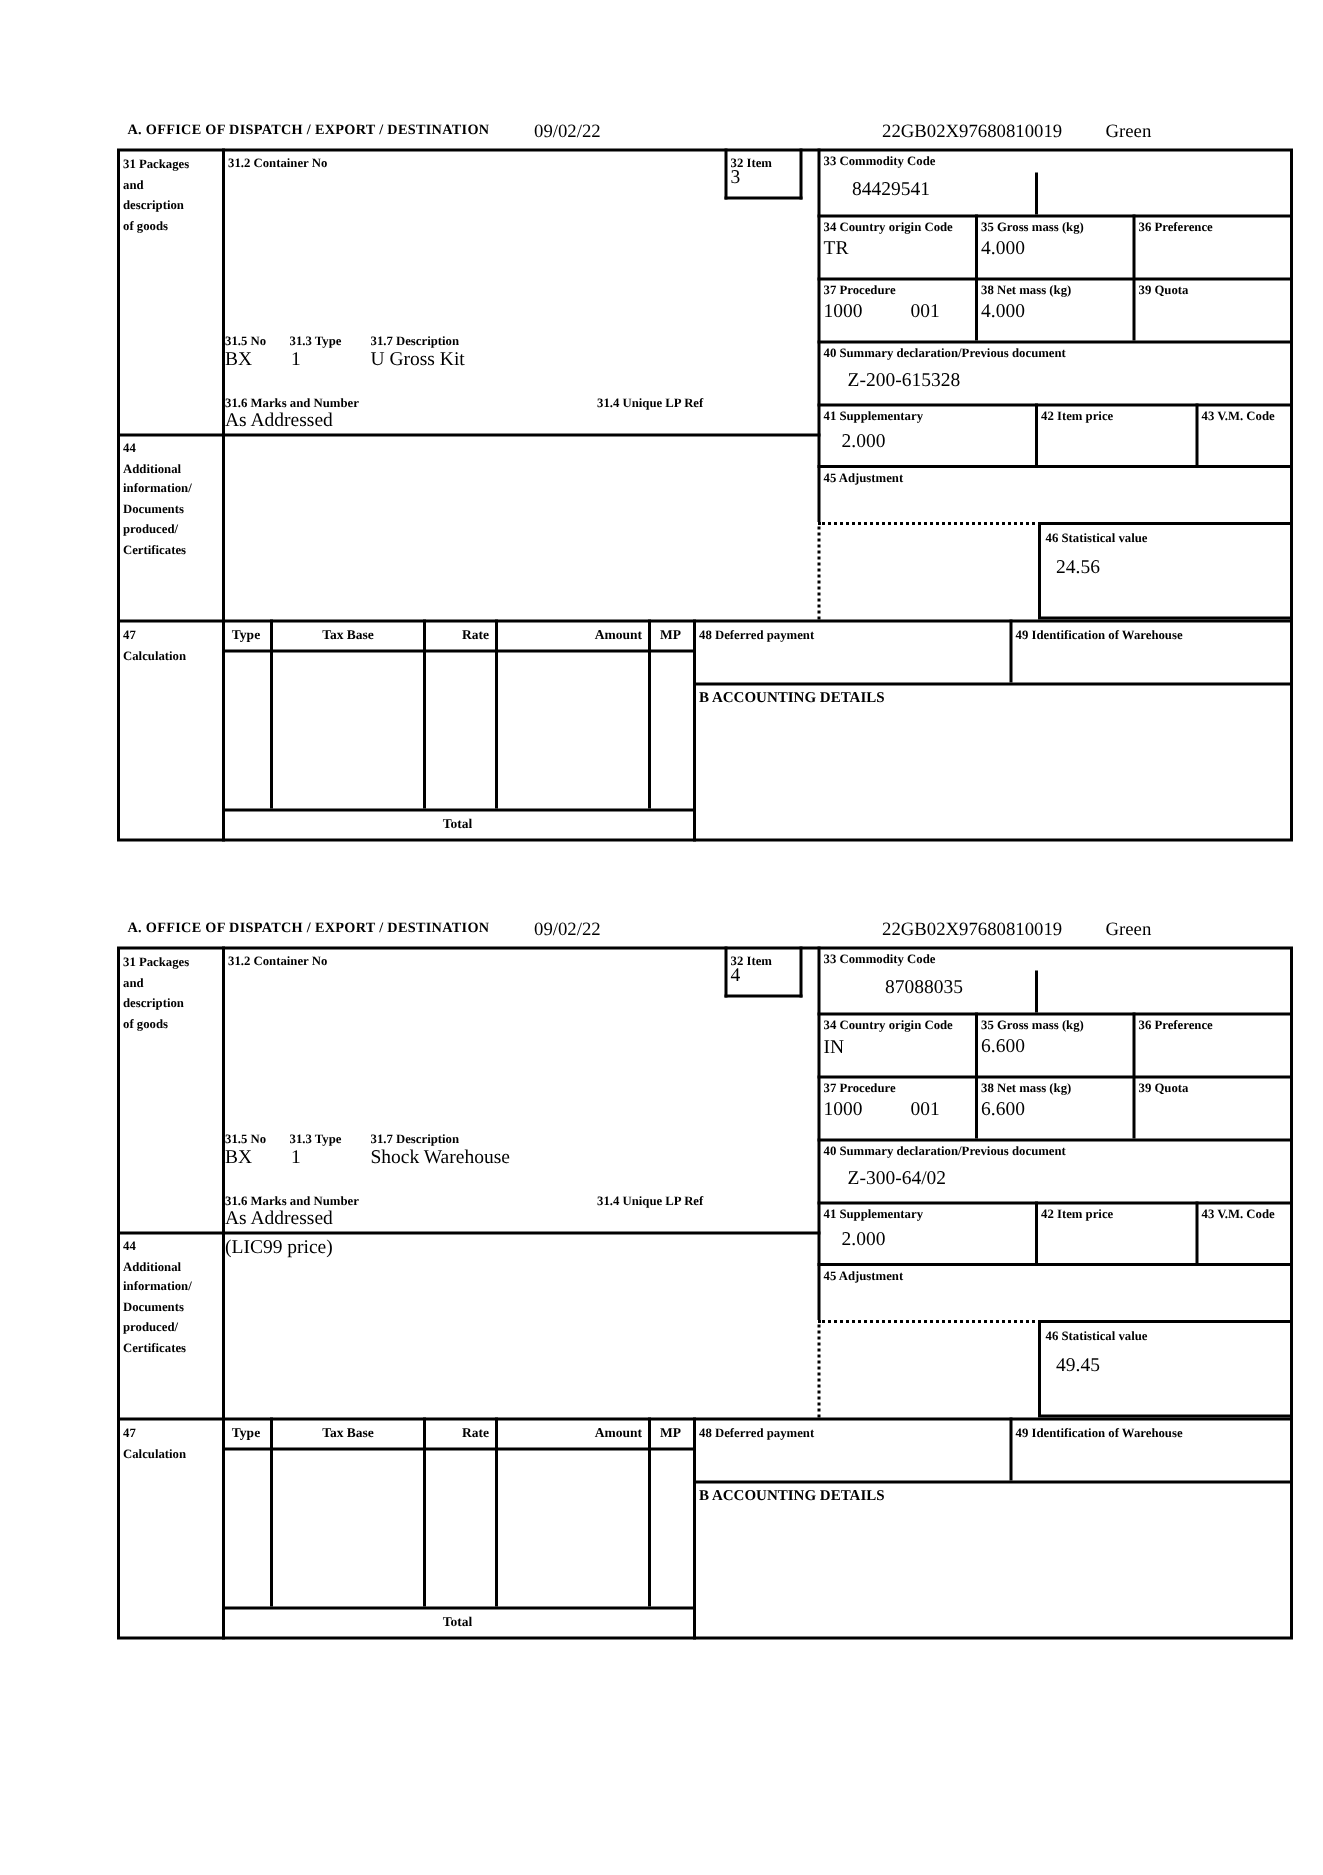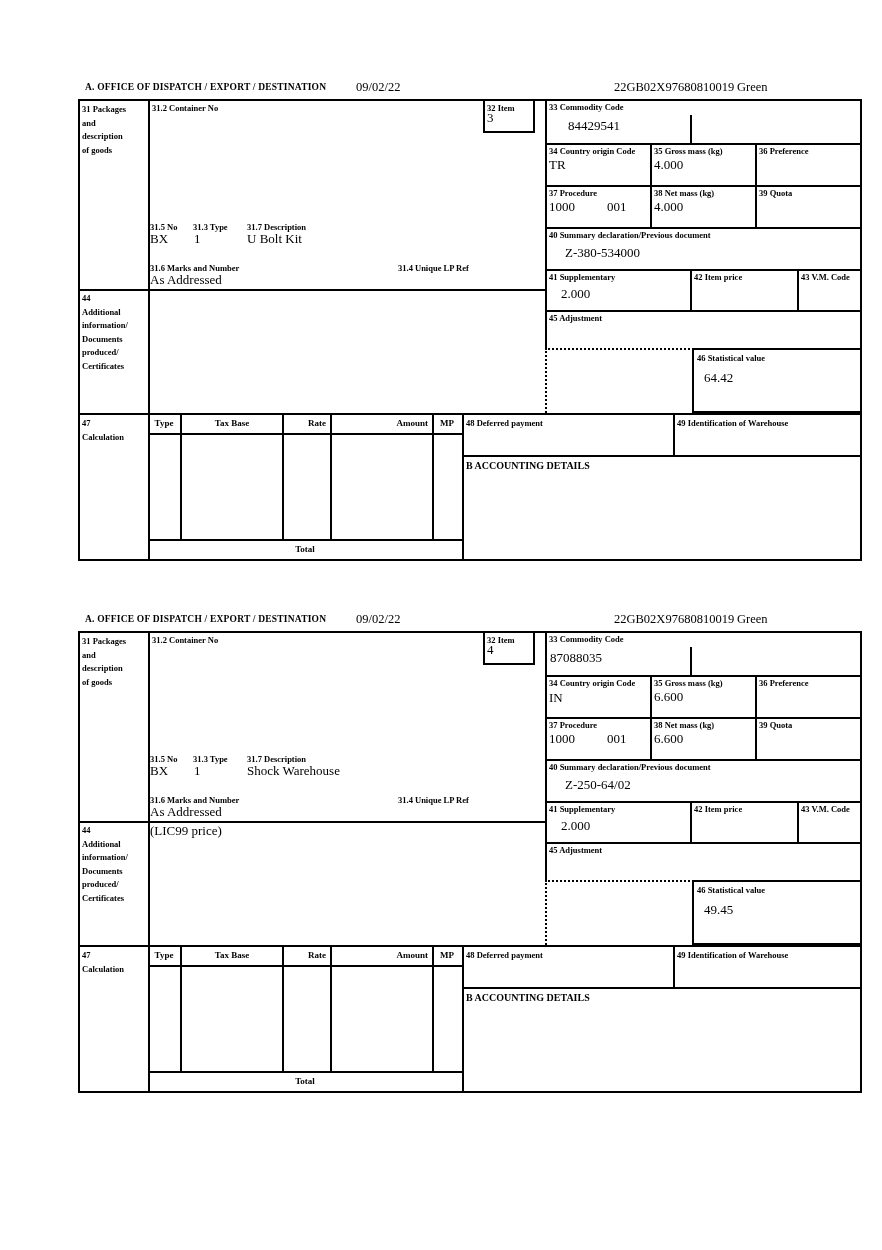--- a/index.html
+++ b/index.html
@@ -8,21 +8,21 @@
     width: 882px; height: 1250px;
     position: relative;
     font-family: "Liberation Serif", "DejaVu Serif", serif;
     color: #000;
   }
   .form { position: absolute; left: 78px; width: 786px; height: 484px; }
 
   
   .hdr-a   { position: absolute; left: 7px;  top: 2px; font-size: 9.5px; font-weight: bold; letter-spacing: .2px; white-space: nowrap; }
   .hdr-date{ position: absolute; left: 278px; top: 0px; font-size: 12.5px; white-space: nowrap; }
-  .hdr-ref { position: absolute; left: 510px; top: 0px; font-size: 12.5px; white-space: nowrap; margin-left: 26px; }
+  .hdr-ref { position: absolute; left: 510px; top: 0px; font-size: 12.5px; white-space: nowrap; }
   .hdr-stat{ position: absolute; left: 659px; top: 0px; font-size: 12.5px; white-space: nowrap; }
 
   
   .outline { position: absolute; left: 0; top: 19px; width: 784px; height: 462px; border: 2px solid #000; }
   .vl { position: absolute; width: 2px; background: #000; }
   .hl { position: absolute; height: 2px; background: #000; }
   .vl-dot { position: absolute; width: 0; border-left: 2px dotted #000; }
   .hl-dot { position: absolute; height: 0; border-top: 2px dotted #000; }
   .rect { position: absolute; border: 2px solid #000; }
 
@@ -56,21 +56,21 @@
 description
 of goods</div>
     <div class="lbl" style="left:74px; top:22px;">31.2 Container No</div>
     <div class="val" style="left:74px; top:32px;"></div>
 
     <div class="lbl" style="left:72px;  top:141px;">31.5 No</div>
     <div class="lbl" style="left:115px; top:141px;">31.3 Type</div>
     <div class="lbl" style="left:169px; top:141px;">31.7 Description</div>
     <div class="val" style="left:72px;  top:151px;">BX</div>
     <div class="val" style="left:116px; top:151px;">1</div>
-    <div class="val" style="left:169px; top:151px;">U Bolt Kit</div>
+    <div class="val" style="left:169px; top:151px;">U Gross Kit</div>
 
     <div class="lbl" style="left:72px;  top:182px;">31.6 Marks and Number</div>
     <div class="lbl" style="left:320px; top:182px;">31.4 Unique LP Ref</div>
     <div class="val" style="left:72px;  top:192px;">As Addressed</div>
     <div class="val" style="left:420px; top:192px;"></div>
 
     <div class="lbl" style="left:4px;  top:212px;">44
 Additional
 information/
 Documents
@@ -97,38 +97,38 @@
     <div class="lbl" style="left:471px; top:107px;">37 Procedure</div>
     <div class="lbl" style="left:576px; top:107px;">38 Net mass (kg)</div>
     <div class="lbl" style="left:681px; top:107px;">39 Quota</div>
     <div class="val" style="left:471px; top:119px;">1000</div>
     <div class="val" style="left:529px; top:119px;">001</div>
     <div class="val" style="left:576px; top:119px;">4.000</div>
     <div class="val" style="left:681px; top:119px;"></div>
 
     <div class="hl" style="left:467px; top:189px; width:317px;"></div>
     <div class="lbl" style="left:471px; top:149px;">40 Summary declaration/Previous document</div>
-    <div class="val" style="left:487px; top:165px;">Z-380-534000</div>
+    <div class="val" style="left:487px; top:165px;">Z-200-615328</div>
 
     <div class="hl" style="left:467px; top:230px; width:317px;"></div>
     <div class="vl" style="left:612px; top:189px; height:41px;"></div>
     <div class="vl" style="left:719px; top:189px; height:41px;"></div>
     <div class="lbl" style="left:471px; top:191px;">41 Supplementary</div>
     <div class="lbl" style="left:616px; top:191px;">42 Item price</div>
     <div class="lbl" style="left:723px; top:191px;">43 V.M. Code</div>
     <div class="val" style="left:483px; top:206px;">2.000</div>
     <div class="val" style="left:616px; top:206px;"></div>
     <div class="val" style="left:723px; top:206px;"></div>
 
     <div class="lbl" style="left:471px; top:232px;">45 Adjustment</div>
     <div class="val" style="left:483px; top:246px;"></div>
     <div class="hl-dot" style="left:467px; top:268px; width:149px;"></div>
     <div class="rect" style="left:614px; top:268px; width:170px; height:65px;"></div>
     <div class="lbl" style="left:619px; top:272px;">46 Statistical value</div>
-    <div class="val" style="left:626px; top:290px;">64.42</div>
+    <div class="val" style="left:626px; top:290px;">24.56</div>
 
     <div class="lbl" style="left:4px; top:337px;">47
 Calculation</div>
     <div class="hl" style="left:70px; top:353px; width:314px;"></div>
     <div class="hl" style="left:70px; top:459px; width:314px;"></div>
     <div class="vl" style="left:102px; top:333px; height:126px;"></div>
     <div class="vl" style="left:204px; top:333px; height:126px;"></div>
     <div class="vl" style="left:252px; top:333px; height:126px;"></div>
     <div class="vl" style="left:354px; top:333px; height:126px;"></div>
     <div class="vl" style="left:384px; top:333px; height:148px;"></div>
@@ -189,21 +189,21 @@
 Additional
 information/
 Documents
 produced/
 Certificates</div>
     <div class="val" style="left:72px; top:211px;">(LIC99 price)</div>
 
     <div class="hl" style="left:467px; top:63px; width:317px;"></div>
     <div class="vl" style="left:612px; top:35px; height:28px;"></div>
     <div class="lbl" style="left:471px; top:21px;">33 Commodity Code</div>
-    <div class="val" style="left:472px; top:38px;">87088035</div>
+    <div class="val" style="left:512px; top:38px;">87088035</div>
 
     <div class="hl" style="left:467px; top:105px; width:317px;"></div>
     <div class="vl" style="left:572px; top:63px; height:84px;"></div>
     <div class="vl" style="left:677px; top:63px; height:84px;"></div>
     <div class="lbl" style="left:471px; top:65px;">34 Country origin Code</div>
     <div class="lbl" style="left:576px; top:65px;">35 Gross mass (kg)</div>
     <div class="lbl" style="left:681px; top:65px;">36 Preference</div>
     <div class="val" style="left:471px; top:78px;">IN</div>
     <div class="val" style="left:576px; top:77px;">6.600</div>
     <div class="val" style="left:681px; top:77px;"></div>
@@ -212,21 +212,21 @@
     <div class="lbl" style="left:471px; top:107px;">37 Procedure</div>
     <div class="lbl" style="left:576px; top:107px;">38 Net mass (kg)</div>
     <div class="lbl" style="left:681px; top:107px;">39 Quota</div>
     <div class="val" style="left:471px; top:119px;">1000</div>
     <div class="val" style="left:529px; top:119px;">001</div>
     <div class="val" style="left:576px; top:119px;">6.600</div>
     <div class="val" style="left:681px; top:119px;"></div>
 
     <div class="hl" style="left:467px; top:189px; width:317px;"></div>
     <div class="lbl" style="left:471px; top:149px;">40 Summary declaration/Previous document</div>
-    <div class="val" style="left:487px; top:165px;">Z-250-64/02</div>
+    <div class="val" style="left:487px; top:165px;">Z-300-64/02</div>
 
     <div class="hl" style="left:467px; top:230px; width:317px;"></div>
     <div class="vl" style="left:612px; top:189px; height:41px;"></div>
     <div class="vl" style="left:719px; top:189px; height:41px;"></div>
     <div class="lbl" style="left:471px; top:191px;">41 Supplementary</div>
     <div class="lbl" style="left:616px; top:191px;">42 Item price</div>
     <div class="lbl" style="left:723px; top:191px;">43 V.M. Code</div>
     <div class="val" style="left:483px; top:206px;">2.000</div>
     <div class="val" style="left:616px; top:206px;"></div>
     <div class="val" style="left:723px; top:206px;"></div>

